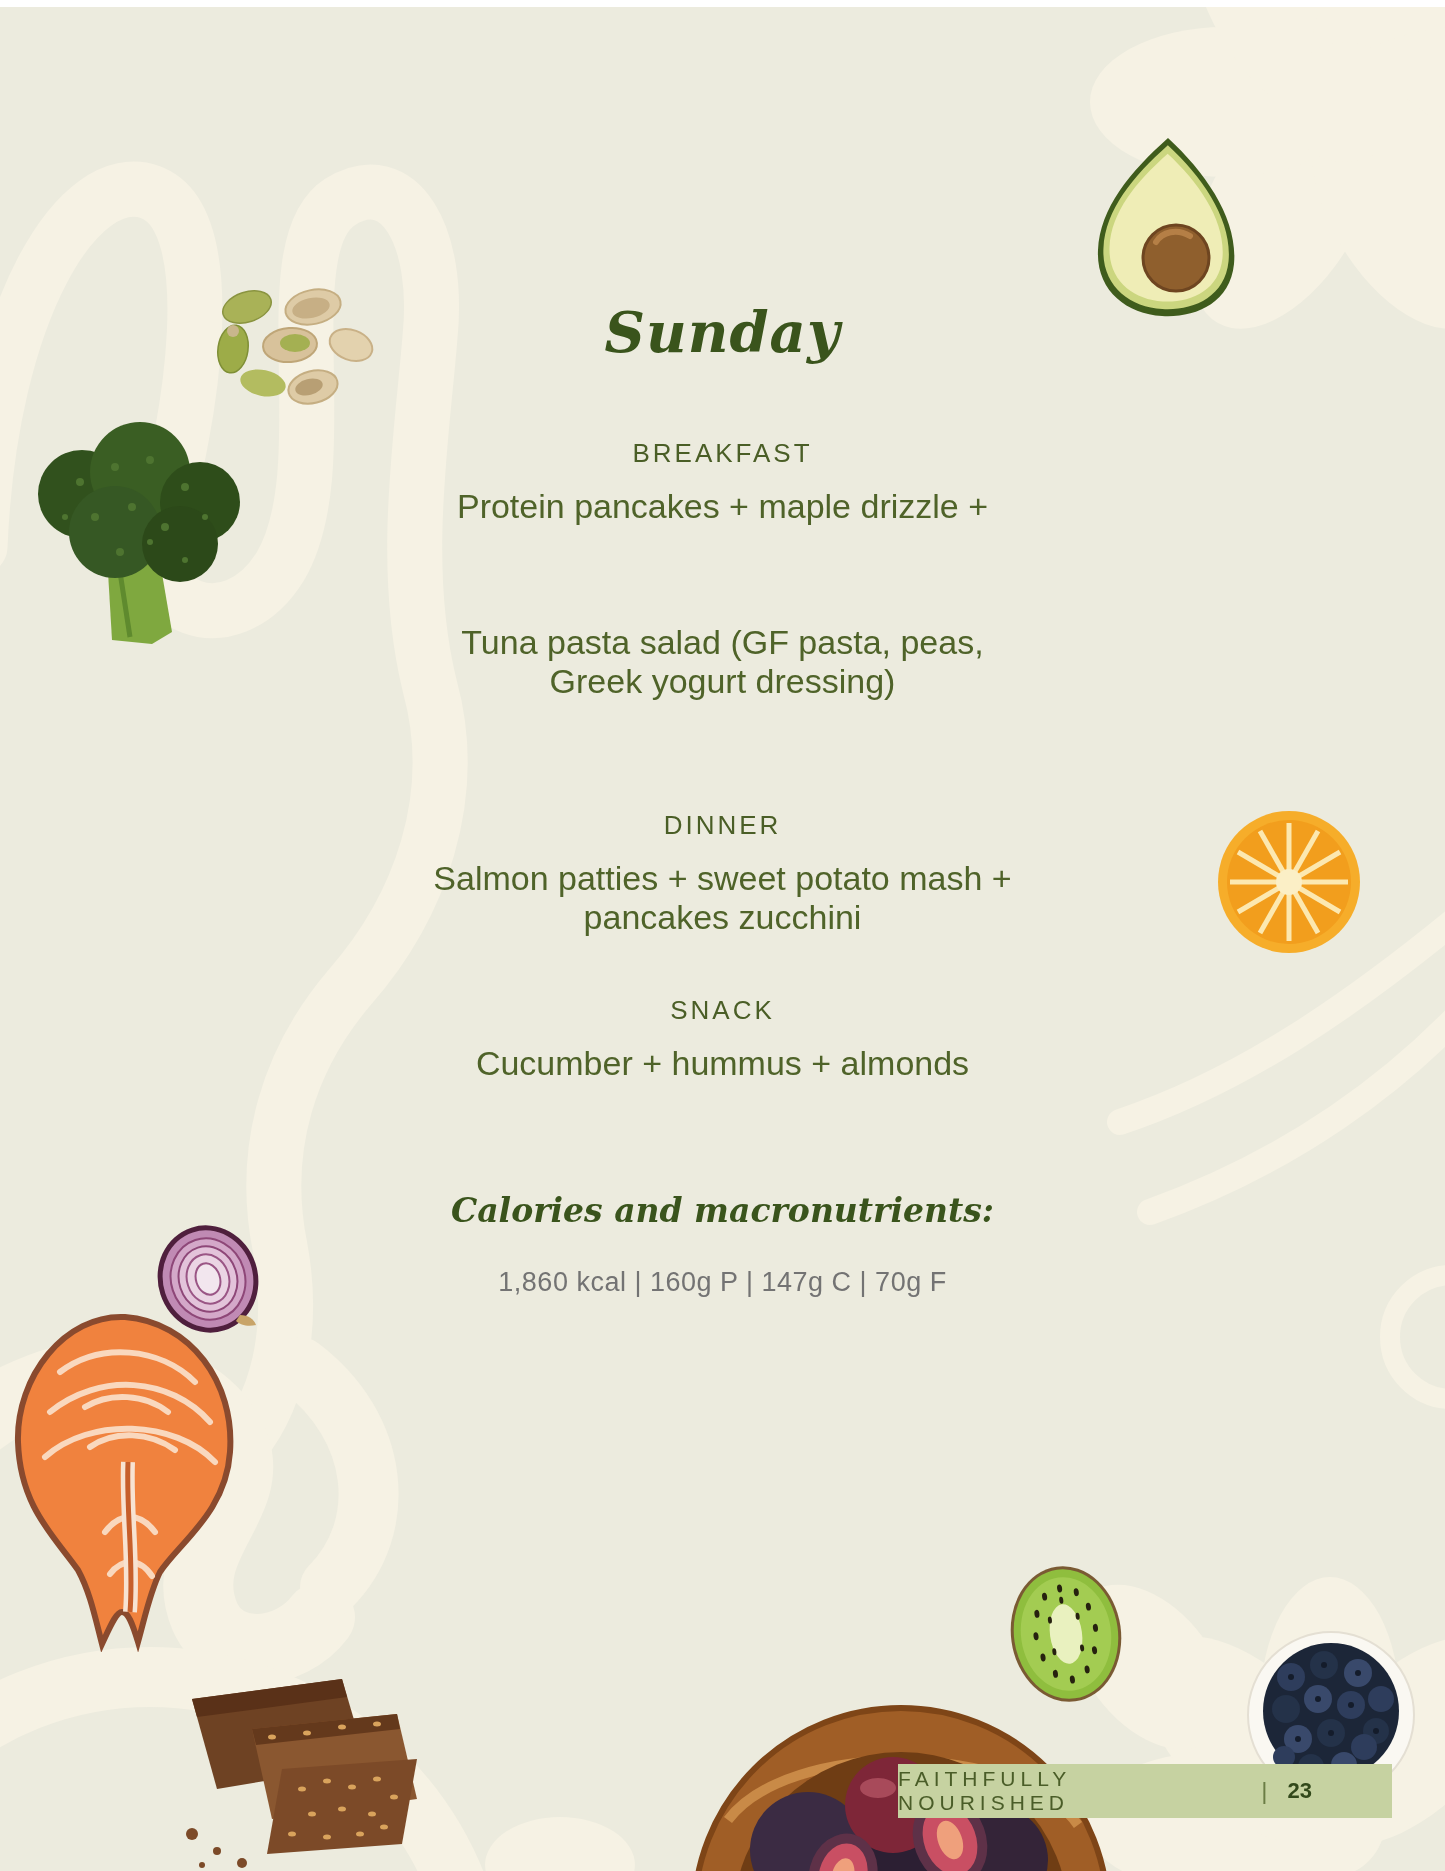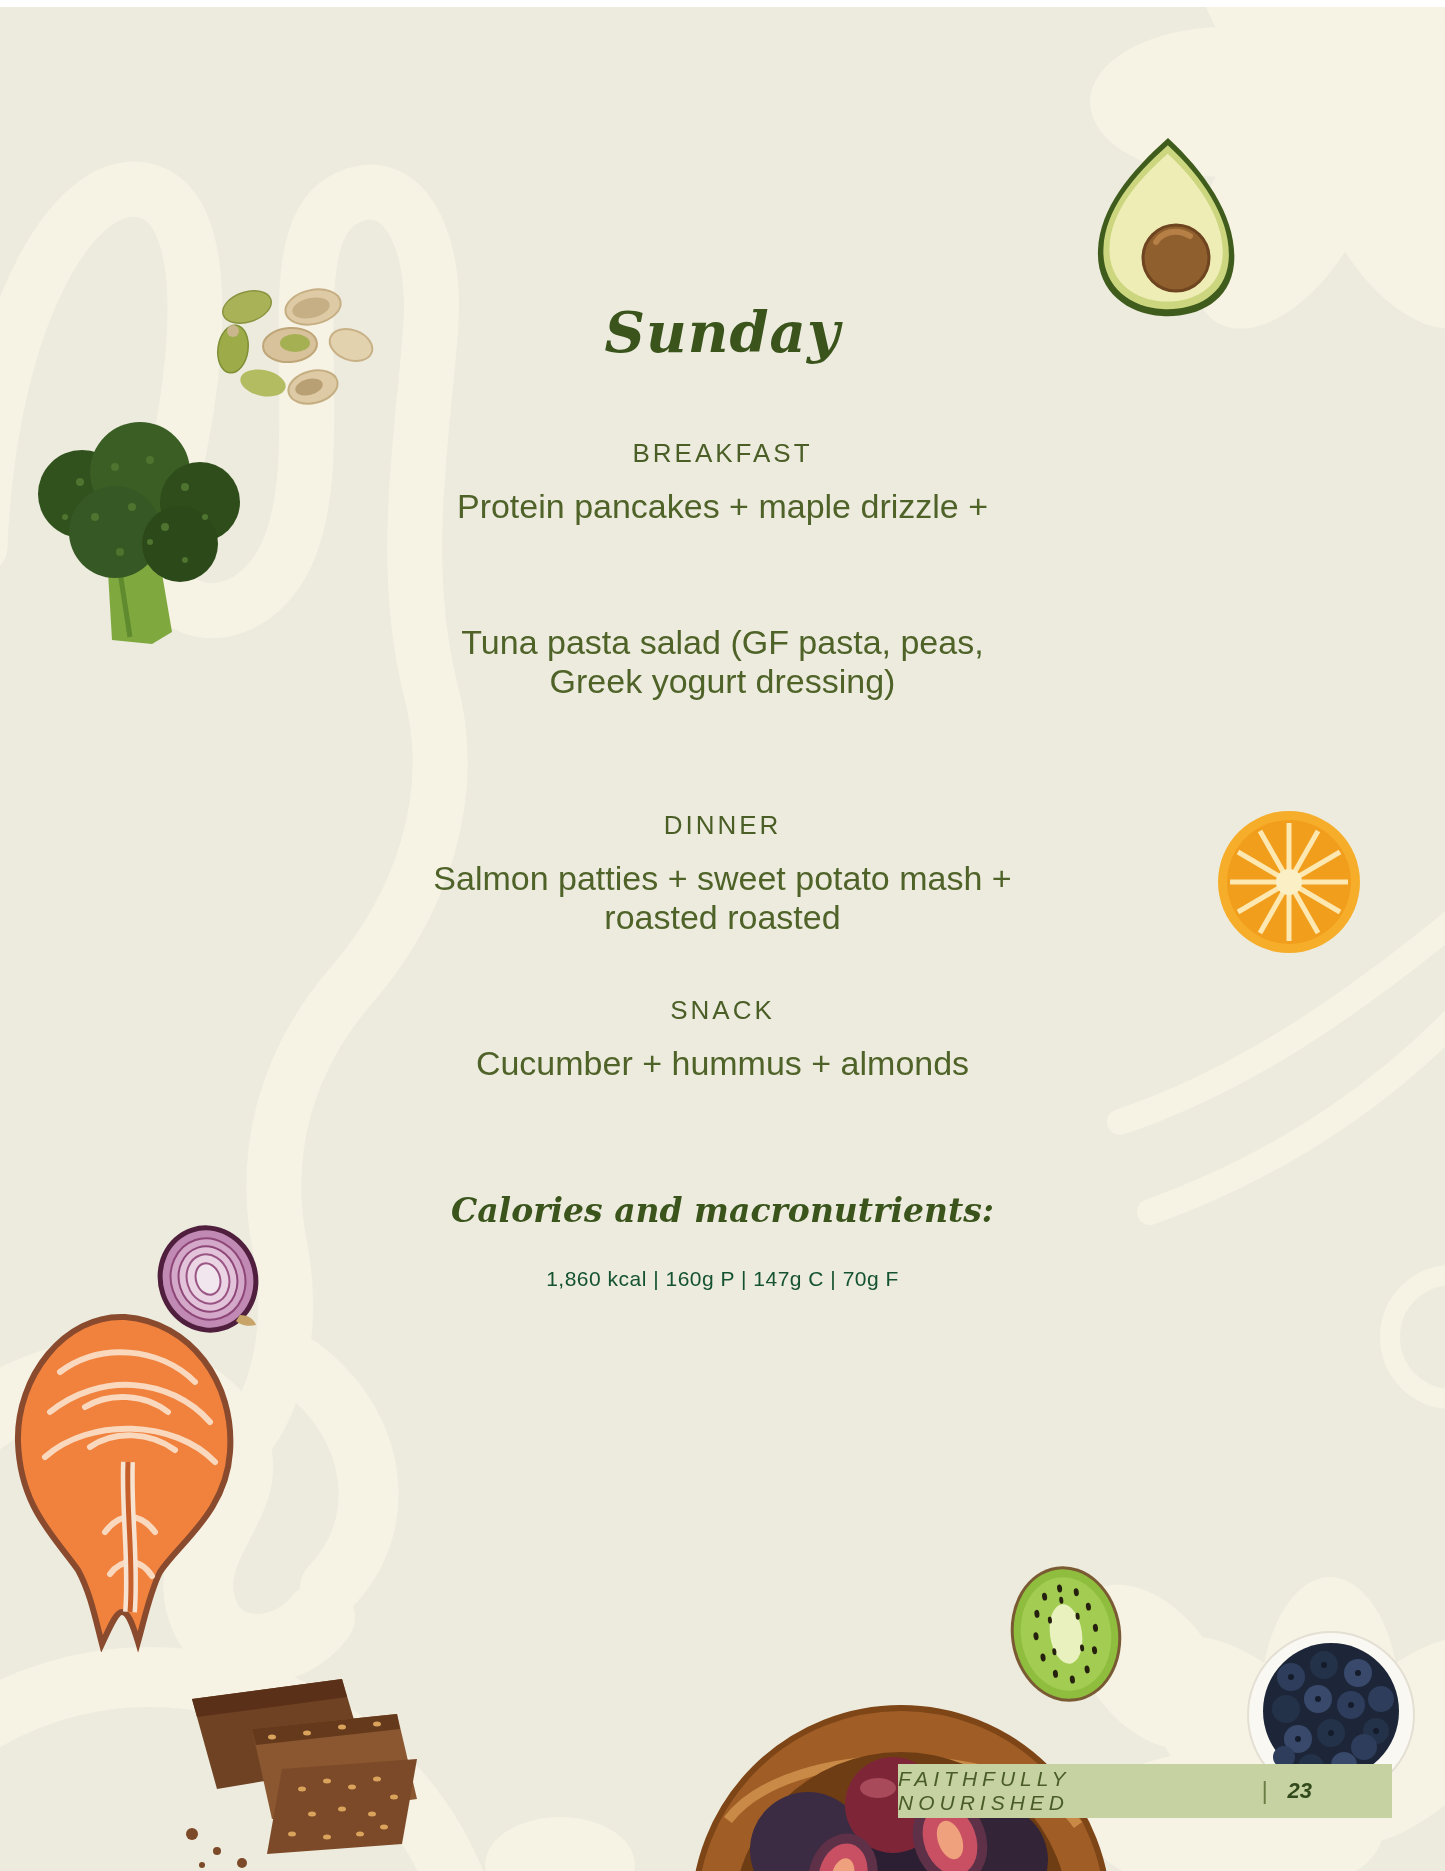--- a/index.html
+++ b/index.html
@@ -25,26 +25,26 @@
     font-weight:400;color:#4A5E26;
   }
   .meal-lines{font-size:34px;line-height:39px;color:#4F6329;}
   .sec-0{top:432px;text-align:center;} .sec-1{top:616px;} .sec-2{top:804px;} .sec-3{top:989px;}
   .macros-heading{
     top:1184px;
     font-family:"DejaVu Serif", serif;
     font-style:italic;font-weight:bold;
     font-size:33px;color:#3A541C;
   }
-  .macros-line{top:1260px;font-size:21px;letter-spacing:0.5px;color:#14532d;}
+  .macros-line{top:1260px;font-size:27px;letter-spacing:0.5px;color:#737373;}
   .footer{
     position:absolute;left:898px;top:1757px;width:494px;height:54px;
     background:#C6D2A1;z-index:6;
     display:flex;align-items:center;justify-content:center;
-    padding-right:80px;box-sizing:border-box;gap:20px;font-style:italic;
+    padding-right:80px;box-sizing:border-box;gap:20px;
   }
   .footer .brand{font-size:21px;letter-spacing:5px;color:#4A5D28;}
   .footer .sep{font-size:24px;color:#6B7D45;font-weight:300;}
   .footer .pagenum{font-size:22px;font-weight:bold;color:#32491B;letter-spacing:0;}
 </style>
 </head>
 <body>
 
 <div class="page">
 
@@ -299,21 +299,21 @@
     <div class="meal-lines">
       <div>Tuna pasta salad (GF pasta, peas,</div>
       <div>Greek yogurt dressing)</div>
     </div>
   </div>
 
   <div class="textblock sec-2">
     <div class="meal-label">DINNER</div>
     <div class="meal-lines">
       <div>Salmon patties + sweet potato mash +</div>
-      <div>roasted roasted</div>
+      <div>pancakes zucchini</div>
     </div>
   </div>
 
   <div class="textblock sec-3">
     <div class="meal-label">SNACK</div>
     <div class="meal-lines">
       <div>Cucumber + hummus + almonds</div>
     </div>
   </div>
 

